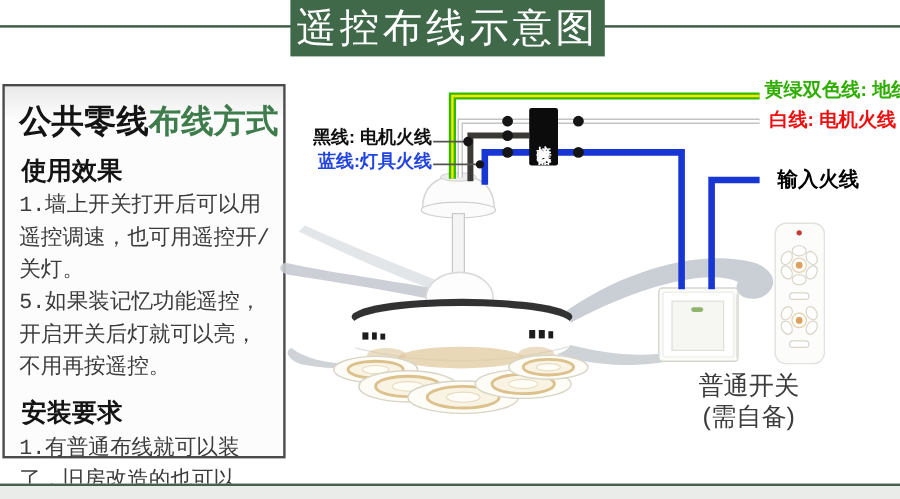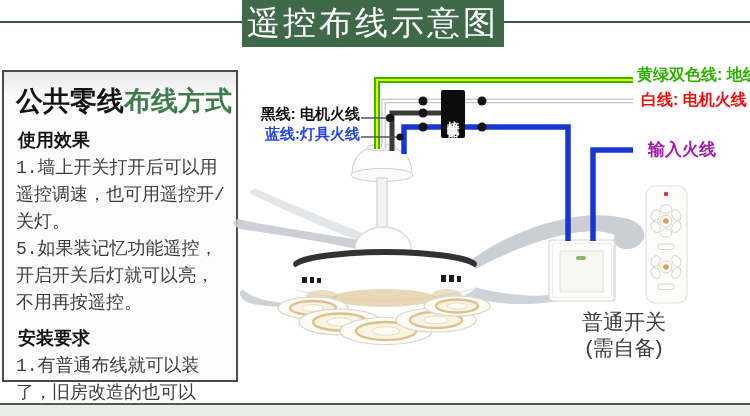--- a/index.html
+++ b/index.html
@@ -9,34 +9,34 @@
   .top-rule{position:absolute;top:21px;left:0;width:750px;height:2px;background:#3c5a42;z-index:1;}
   .banner{position:absolute;left:242px;top:0;width:262px;height:47px;background:#40694a;z-index:2;
           display:flex;align-items:center;justify-content:center;}
   .banner span{color:#ffffff;font-size:33px;font-weight:normal;letter-spacing:3px;white-space:nowrap;}
   
   .panel{position:absolute;left:2px;top:70px;width:236px;height:312px;box-sizing:border-box;
          border:2px solid #4b4b4b;background:linear-gradient(#e9e9e9,#fcfcfc 26px);
          padding:11px 8px 0 12px;z-index:1;}
   .panel-title{font-size:27px;font-weight:bold;color:#141414;white-space:nowrap;letter-spacing:0;}
   .panel-title .green{color:#3e7c4b;}
-  .panel h3{font-size:18px;font-weight:bold;color:#141414;margin:9px 0 3px 2px;}
+  .panel h3{font-size:21px;font-weight:bold;color:#141414;margin:9px 0 3px 2px;}
   .panel p{font-size:18px;color:#3c3c3c;line-height:27px;margin:0;width:214px;font-family:Liberation Mono, monospace;}
   
   svg.scene{position:absolute;left:0;top:0;z-index:3;}
   .receiver{position:absolute;left:441px;top:90px;width:24px;height:48px;background:#0c0c0c;border-radius:2px;
             display:flex;align-items:center;justify-content:center;z-index:4;}
   .receiver span{writing-mode:vertical-rl;text-orientation:upright;color:#ffffff;font-size:12.5px;
                  font-weight:bold;letter-spacing:2px;line-height:1;}
   .lbl{position:absolute;z-index:5;font-weight:bold;white-space:nowrap;}
   .lbl-motor{left:240px;top:105px;width:120px;text-align:right;font-size:15px;color:#101010;}
   .lbl-lamp{left:240px;top:125px;width:120px;text-align:right;font-size:15px;color:#2244e0;}
   .lbl-ground{left:637px;top:65px;font-size:16px;color:#2fae00;}
   .lbl-neutral{left:641px;top:90px;font-size:16px;color:#ee1010;}
-  .lbl-live{left:648px;top:138px;font-size:17px;color:#a21caf;}
+  .lbl-live{left:648px;top:138px;font-size:17px;color:#000000;}
   .lbl-switch{left:541px;top:309px;width:96px;text-align:center;font-size:21px;font-weight:normal;
               color:#3c3c3c;line-height:26px;z-index:5;position:absolute;margin-left:35px;}
   .lbl-remote{left:636px;top:305px;font-size:22px;font-weight:normal;color:#3c3c3c;}
   
   .bottom-strip{position:absolute;left:0;top:403px;width:750px;height:13px;background:#e9ece9;
                 border-top:2px solid #47624b;box-sizing:content-box;z-index:1;}
 </style>
 </head>
 <body>
 

